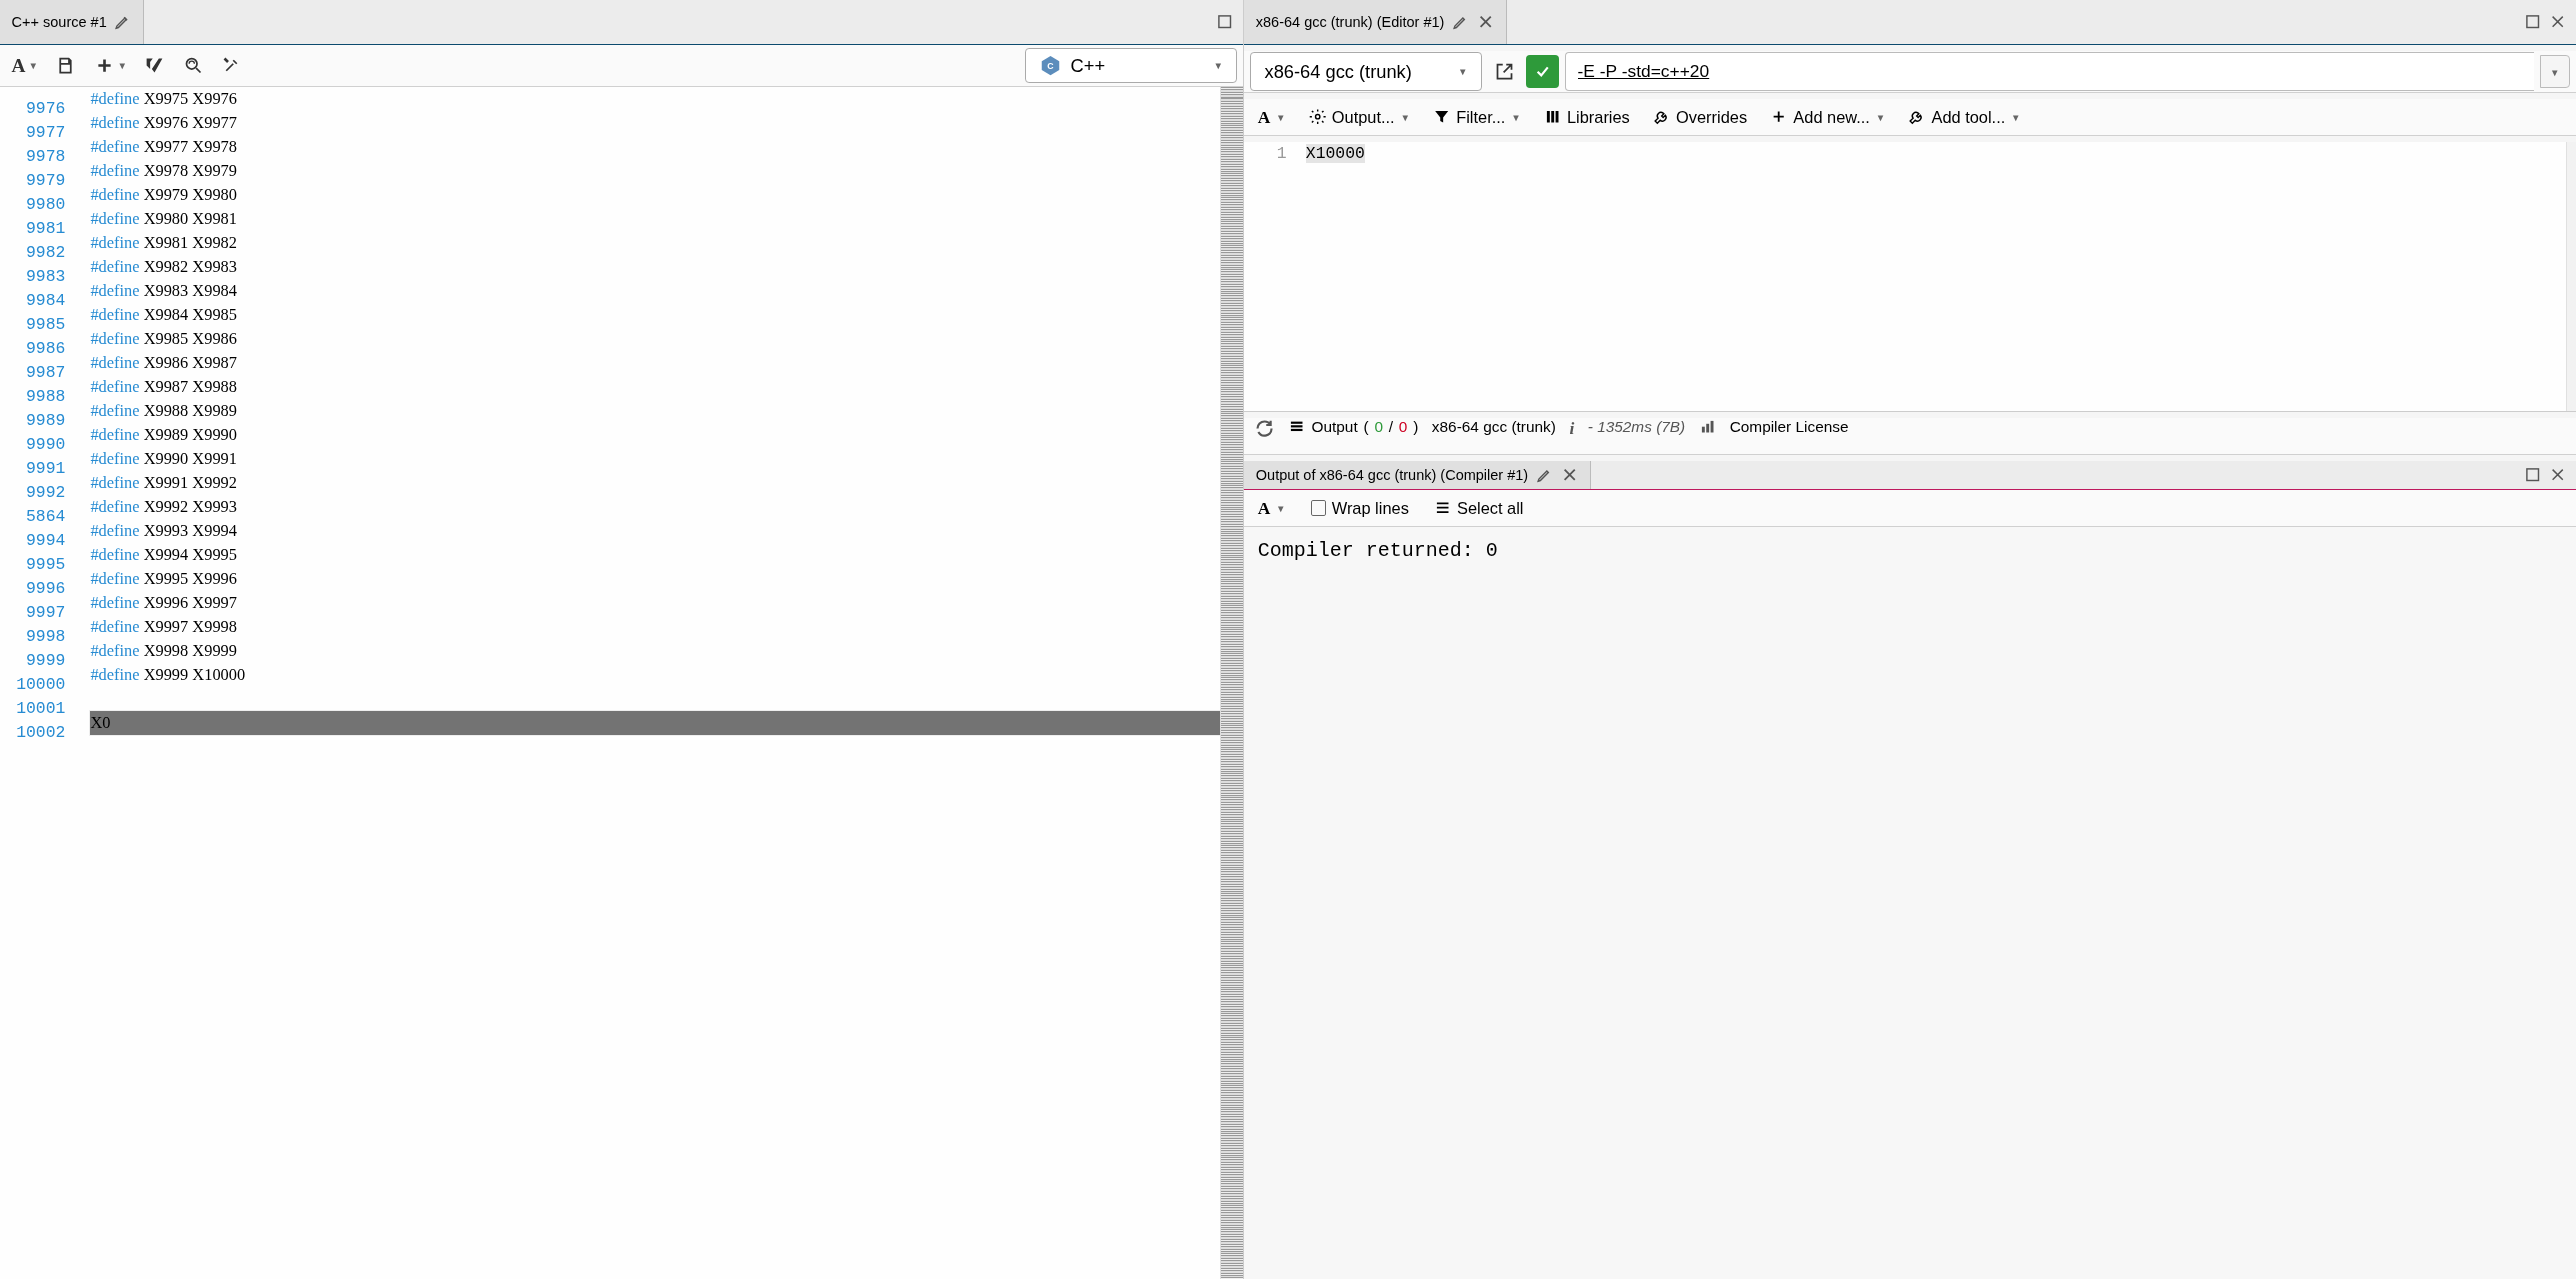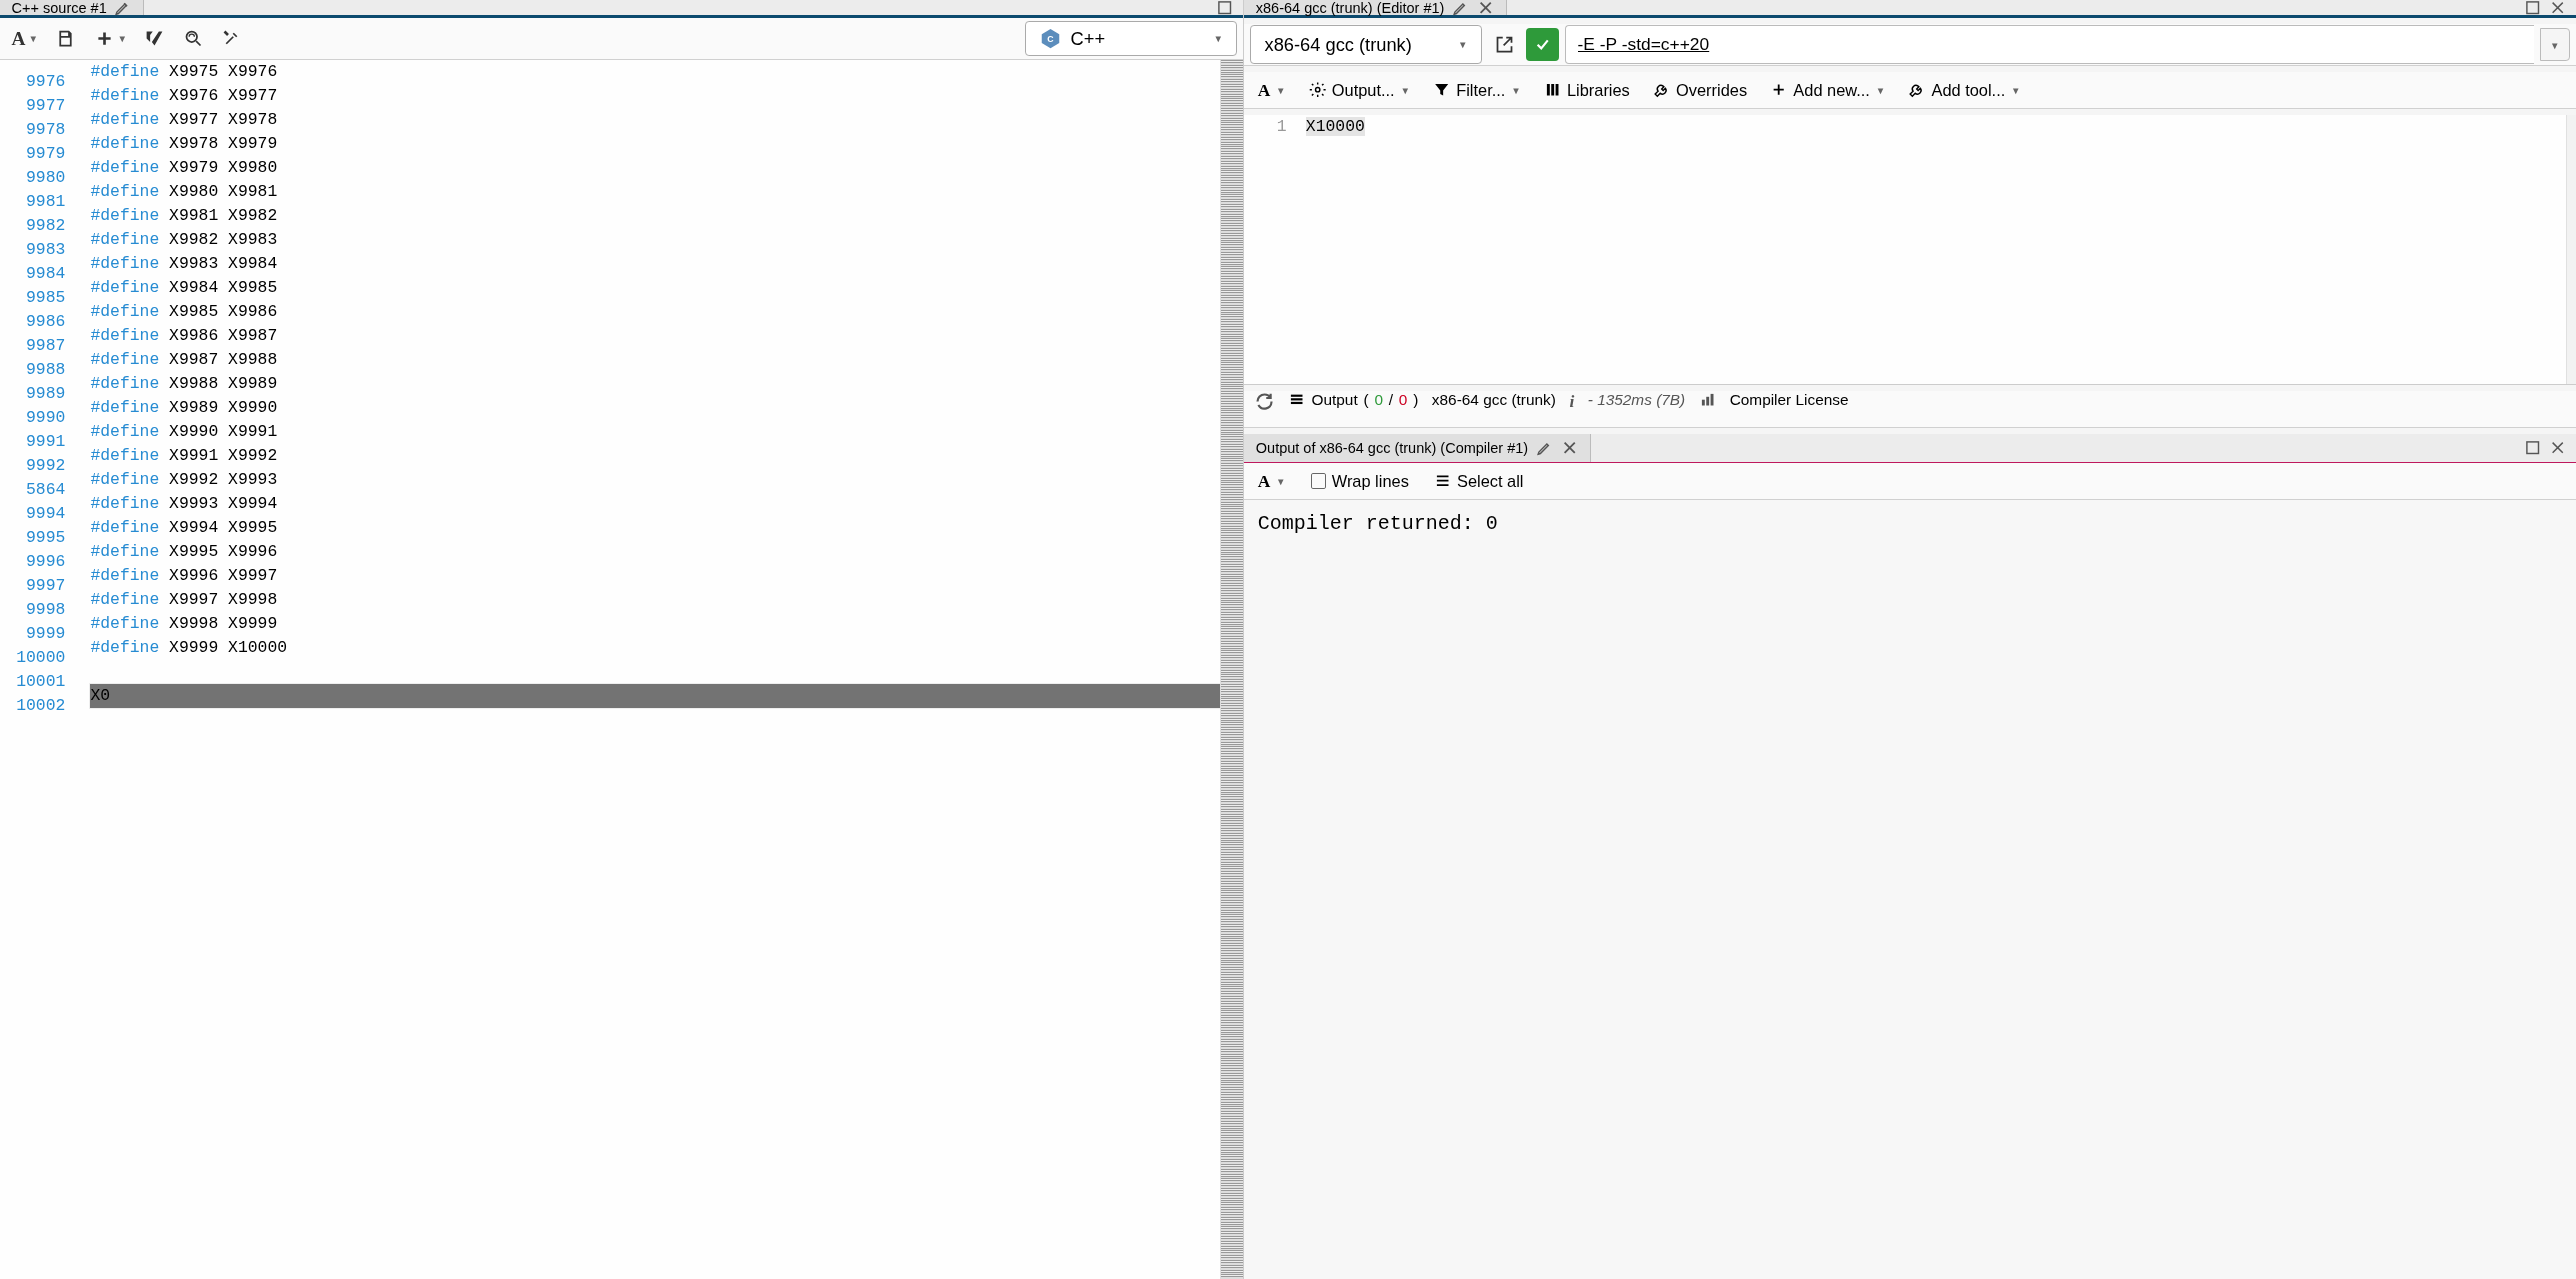--- a/index.html
+++ b/index.html
@@ -12,22 +12,22 @@
       overflow: hidden;
     }
     .pane-left, .pane-right { display: flex; flex-direction: column; height: 100%; }
     .pane-left { width: 48.3%; border-right: 1.9px solid #ccc; }
     .pane-right { width: 51.7%; gap: 6px; }
     
     .tab-bar {
       display: flex;
       align-items: center;
       background: #ececec;
-      border-bottom: 3px solid #0c4a6e;
-      height: 18px;
+      border-bottom: 1px solid #0c4a6e;
+      height: 45px;
       position: relative;
     }
     .tab {
       display: flex;
       align-items: center;
       padding: 0 11.6px;
       height: 100%;
       background: #e0e0e0;
       border-right: 1px solid #bbb;
       gap: 7.7px;
@@ -100,21 +100,21 @@
     }
     .gutter {
       width: 73px;
       text-align: right;
       padding-right: 7.7px;
       color: #268bd2;
       flex-shrink: 0;
       margin-top: 10px;
     }
     .gutter div { height: 24px; }
-    .code-content { flex: 1; padding-left: 17.4px; }
+    .code-content { flex: 1; padding-left: 17.4px; font-family: Liberation Serif, serif; }
     .code-content div { height: 24px; white-space: pre; }
     .kw-define { color: #268bd2; }
     
     .minimap {
       width: 23px;
       background: repeating-linear-gradient(#999 0 1px, #eee 1px 1.9px, #999 1.9px 2.9px, #ddd 2.9px 4.8px);
       border-left: 1px solid #ddd;
     }
     
     

